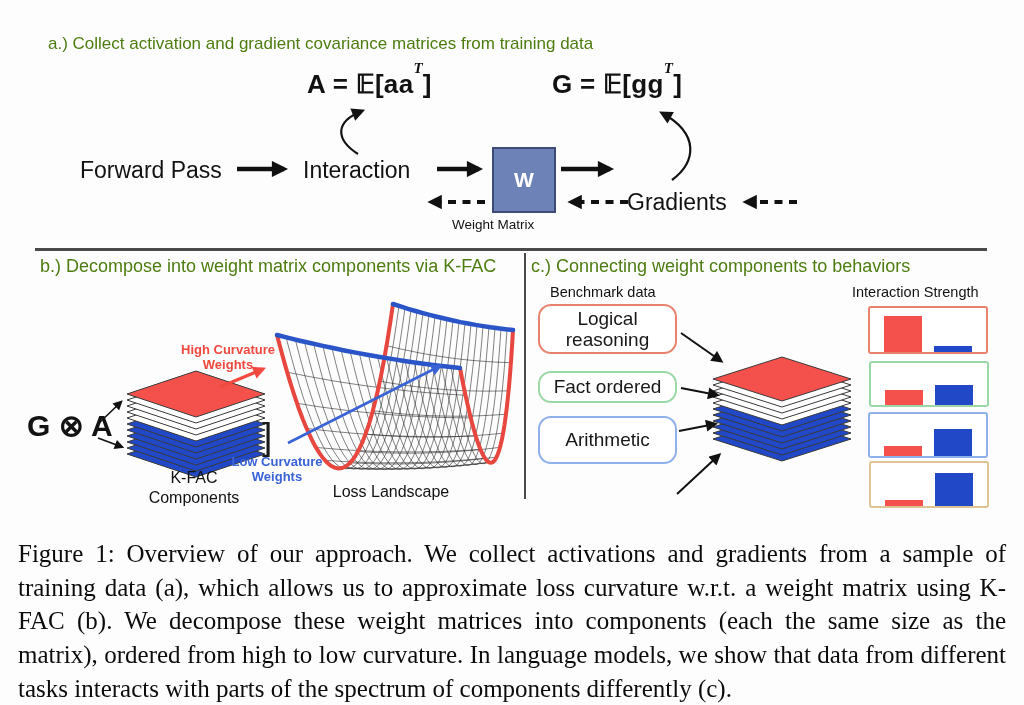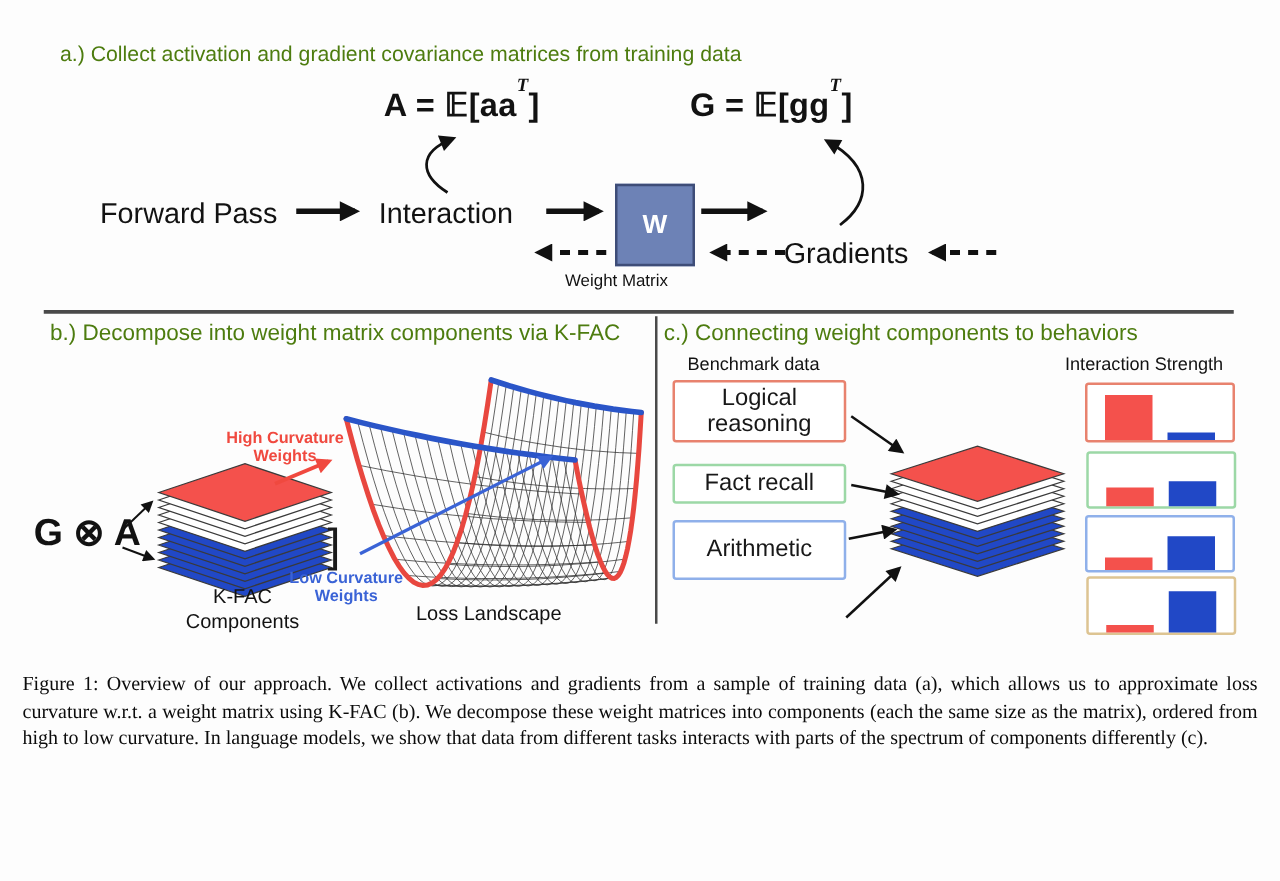--- a/index.html
+++ b/index.html
@@ -15,28 +15,28 @@
           font-family:"Liberation Serif",serif;font-weight:600}
   .small-cap{font-size:14.5px;white-space:nowrap}
   .divider{background:#4a4a4a}
   .wbox{display:flex;align-items:center;justify-content:center;
         color:#fff;font-size:21px;font-weight:700;border:2px solid}
   .wm-label{font-size:13.5px;text-align:left}
   .kron{font-size:30px;font-weight:700;white-space:nowrap}
   .ann{font-size:13px;line-height:1.18;text-align:center;font-weight:600}
   .stack-cap{font-size:16px;line-height:1.22;text-align:center}
   .bracket{font-size:37px;font-weight:500;color:#1a1a1a;line-height:1}
-  .bench-box{position:absolute;background:#fff;border:2px solid #ccc;border-radius:3px;
+  .bench-box{position:absolute;background:#fff;border:2px solid #ccc;border-radius:13px;
              display:flex;align-items:center;justify-content:center;text-align:center;
              font-size:19px;line-height:1.12;color:#181818}
   .bar-box{position:absolute;background:#fff;border:2px solid #ccc;border-radius:3px;
            display:flex;align-items:flex-end;justify-content:space-between;padding:0 14px}
   .bar{width:38px}
   .caption{position:absolute;left:18px;top:537px;width:988px;
-           font-family:"Liberation Serif",serif;font-size:16px;line-height:1.345;
+           font-family:"Liberation Serif",serif;font-size:25px;line-height:1.345;
            text-align:justify;color:#0c0c0c}
   svg{position:absolute;left:0;top:0}
   .mesh{fill:none;stroke:#2e2e2e;stroke-width:.65;opacity:.92}
 </style>
 </head>
 <body>
 
 <div id="stage">
 
   <svg id="art" width="1024" height="705">
@@ -173,21 +173,21 @@
   <div class="abs ann" id="lowCurv" style="left: 217px; top: 454px; width: 120px; color: rgb(58, 99, 214);">Low Curvature Weights</div>
 
   <div class="abs stack-cap" style="left:133px;top:468px;width:122px">K-FAC Components</div>
   <div class="abs stack-cap" style="left:320px;top:482px;width:142px">Loss Landscape</div>
 
   <div class="abs hd" style="left:531px;top:256px">c.) Connecting weight components to behaviors</div>
   <div class="abs small-cap" style="left:550px;top:284px">Benchmark data</div>
   <div class="abs small-cap" style="left:852px;top:284px">Interaction Strength</div>
 
   <div class="bench-box" id="bb0" style="left: 538px; top: 304px; width: 139px; height: 50px; border-color: rgb(232, 130, 110);">Logical reasoning</div>
-  <div class="bench-box" id="bb1" style="left: 538px; top: 371px; width: 139px; height: 32px; border-color: rgb(156, 216, 166);">Fact recall</div>
+  <div class="bench-box" id="bb1" style="left: 538px; top: 371px; width: 139px; height: 32px; border-color: rgb(156, 216, 166);">Fact ordered</div>
   <div class="bench-box" id="bb2" style="left: 538px; top: 416px; width: 139px; height: 48px; border-color: rgb(143, 176, 234);">Arithmetic</div>
 
   <div class="bar-box" id="ib0" style="left: 868px; top: 306px; width: 120px; height: 48px; border-color: rgb(232, 130, 110);">
     <div class="bar" style="height: 36px; background: rgb(244, 81, 76);"></div>
     <div class="bar" style="height: 6px; background: rgb(33, 72, 198);"></div>
   </div>
   <div class="bar-box" id="ib1" style="left: 869px; top: 361px; width: 120px; height: 46px; border-color: rgb(156, 216, 166);">
     <div class="bar" style="height: 15px; background: rgb(244, 81, 76);"></div>
     <div class="bar" style="height: 20px; background: rgb(33, 72, 198);"></div>
   </div>

